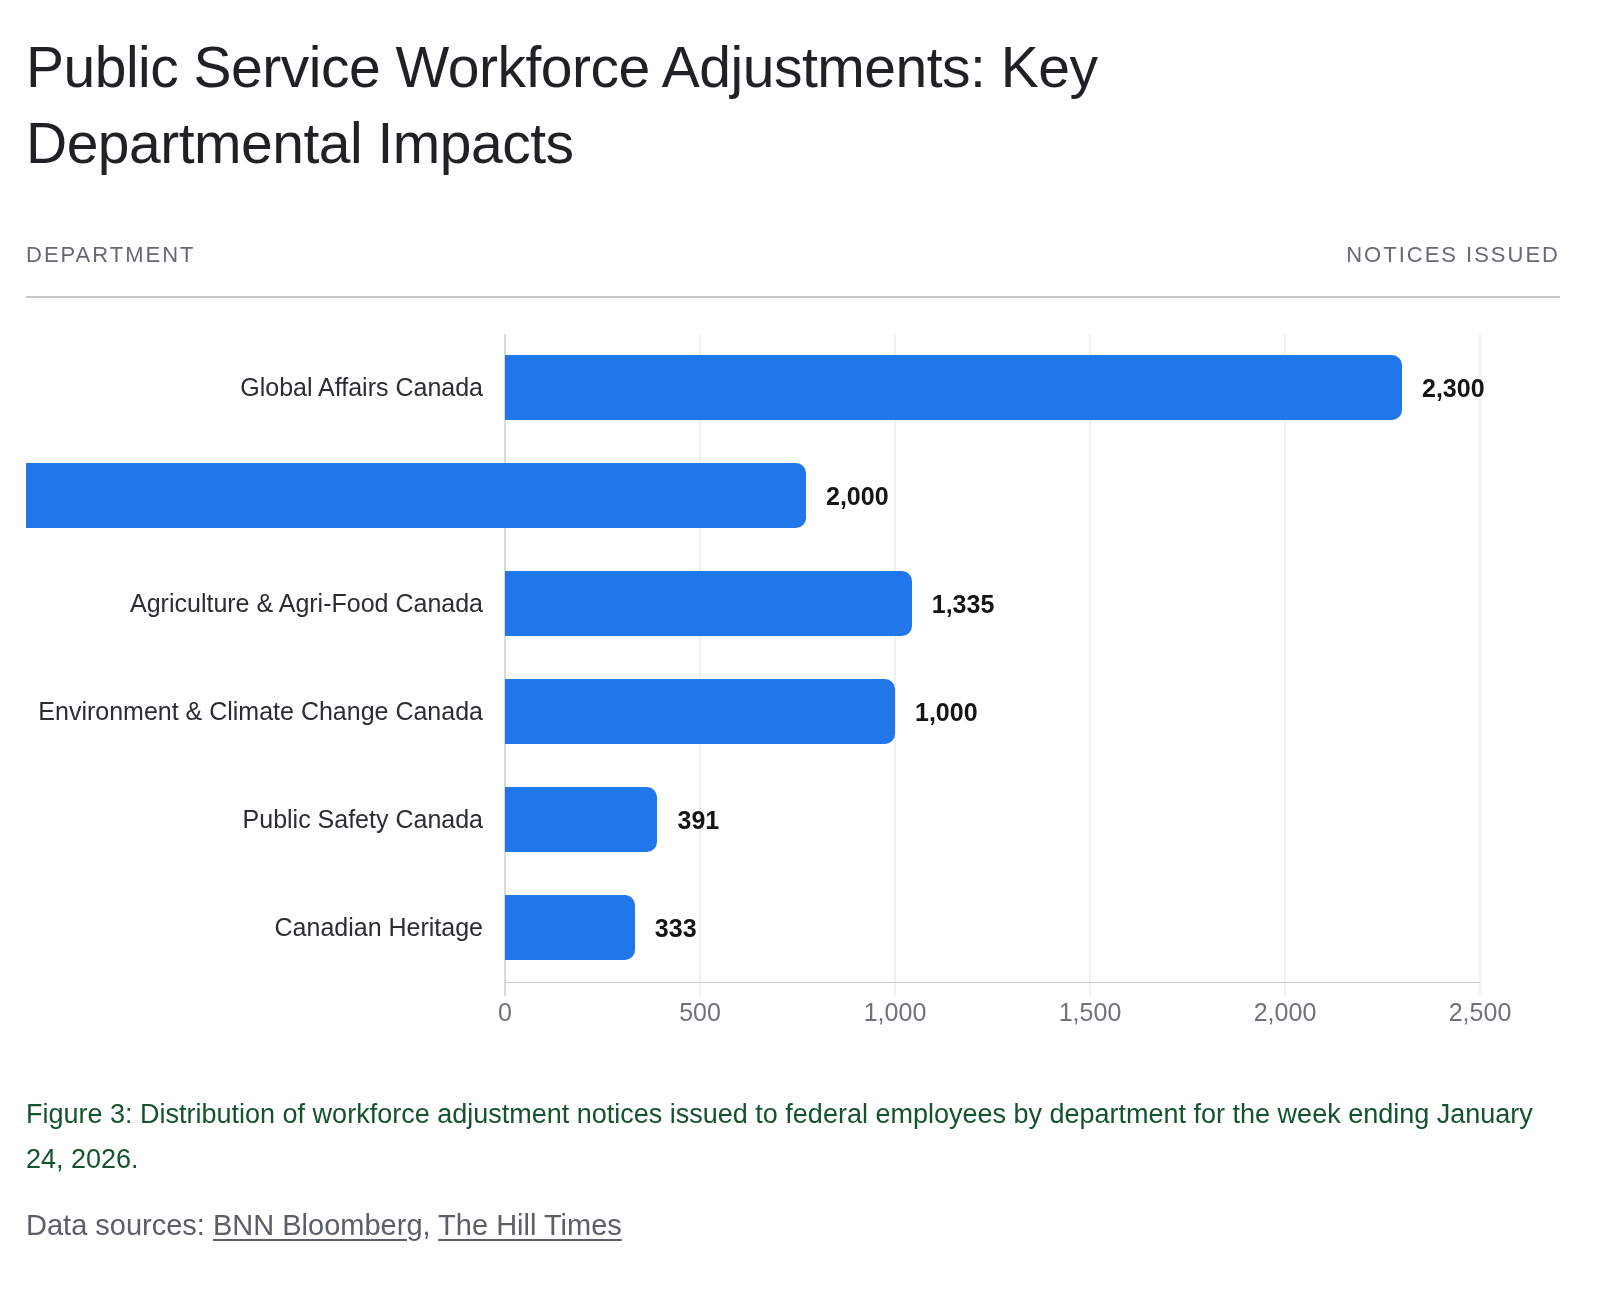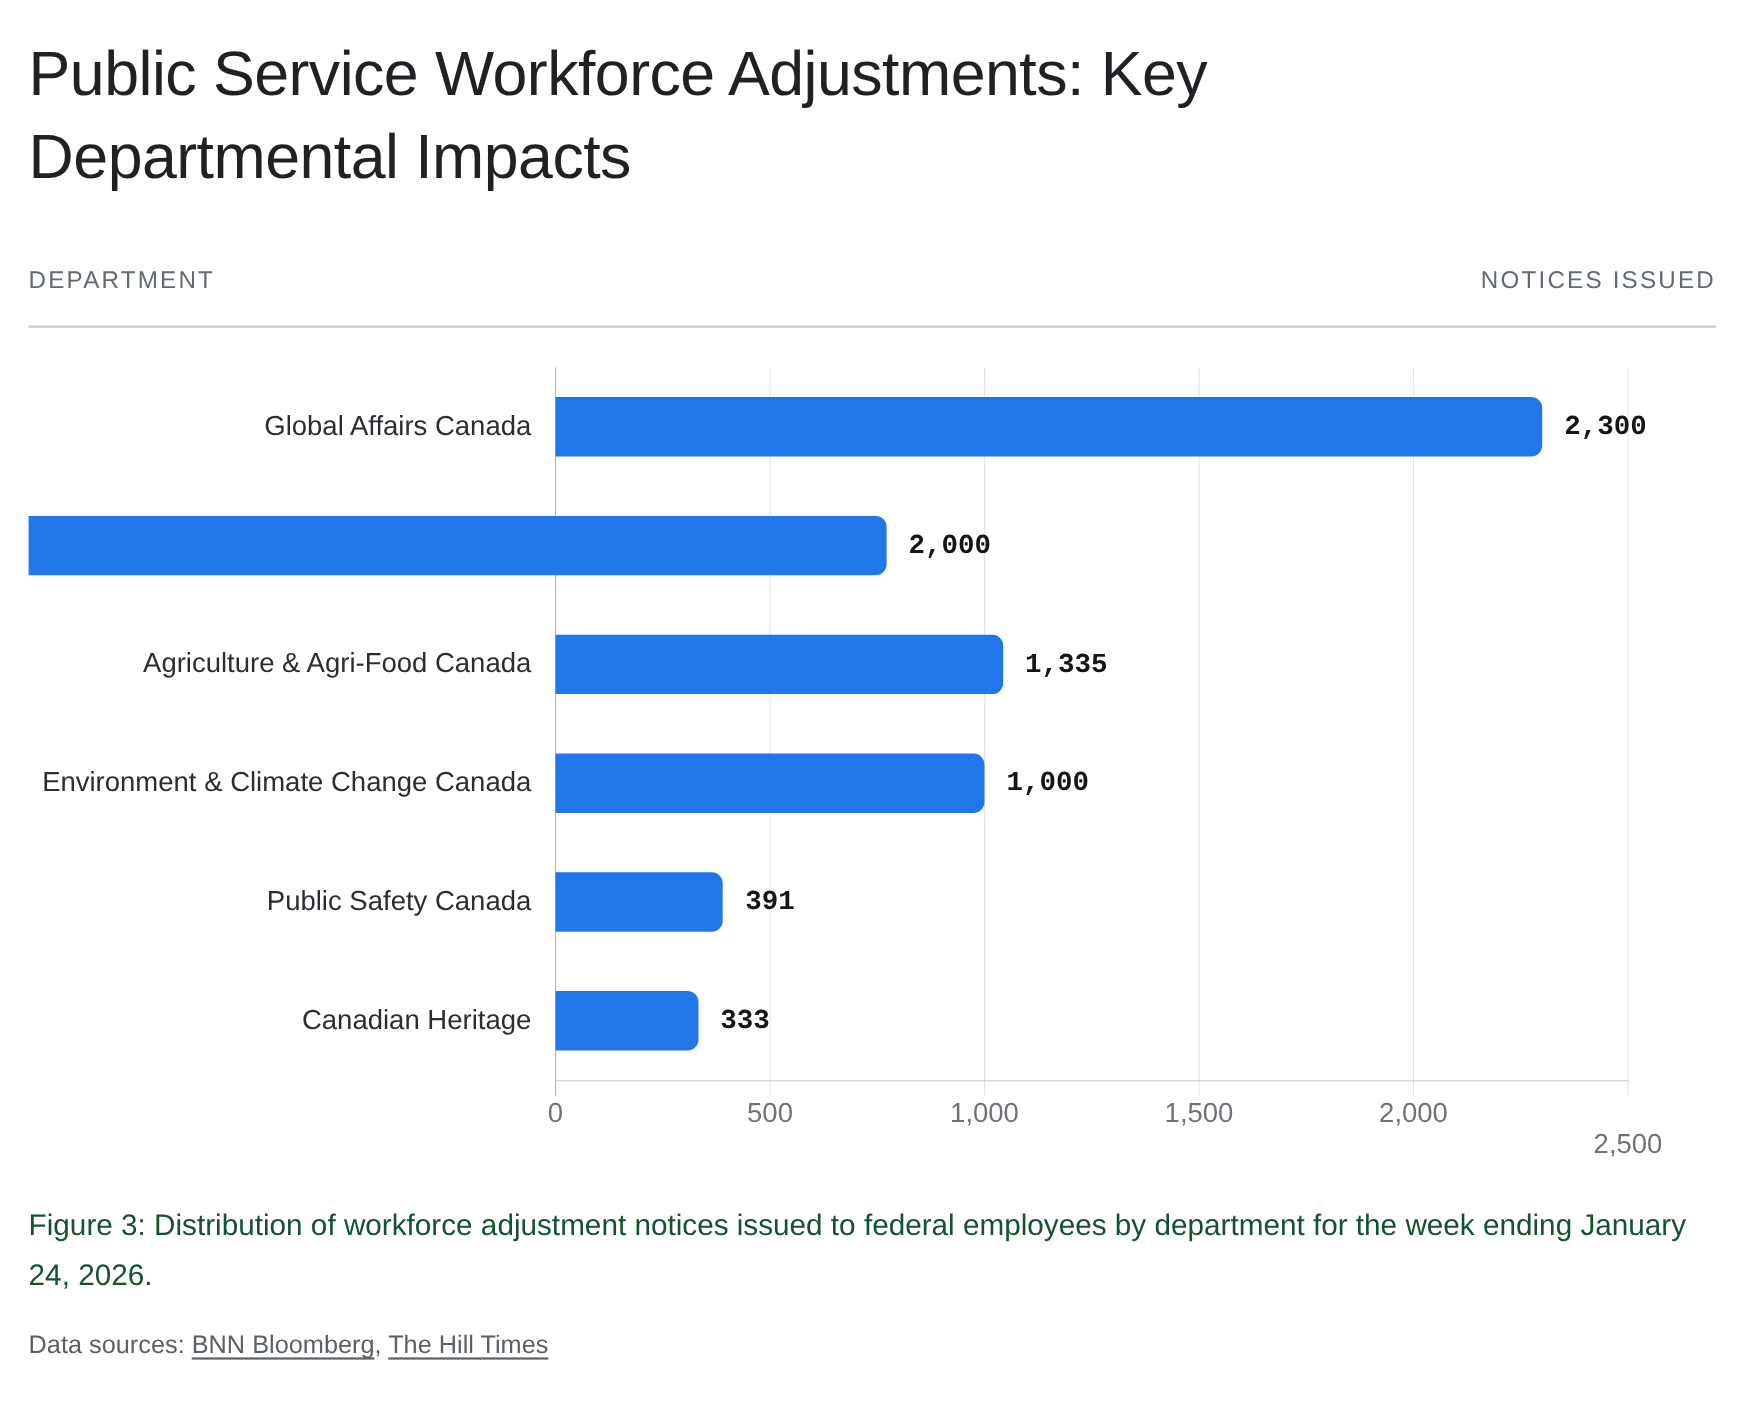--- a/index.html
+++ b/index.html
@@ -89,22 +89,21 @@
     padding-right: 22px;
     text-align: right;
     font-size: 25px;
     color: #2a2d31;
     white-space: nowrap;
   }
   .track {
     position: relative;
     flex: none;
     width: 975px;
-    height: 54px;
-    font-family: Liberation Mono, monospace;
+    height: 65px;
   }
   .bar {
     position: absolute;
     left: 0;
     top: 0;
     bottom: 0;
     border-radius: 0 10px 10px 0;
   }
   .value-label {
     position: absolute;
@@ -131,21 +130,21 @@
   }
   .caption {
     margin-top: 66px;
     max-width: 1520px;
     font-size: 27px;
     line-height: 1.68;
     color: #14532d;
   }
   .sources {
     margin-top: 16px;
-    font-size: 23px;
+    font-size: 29px;
     color: #5b6066;
   }
   .sources a {
     color: #5b6066;
     text-decoration: underline;
     text-underline-offset: 4px;
     cursor: pointer;
   }
 </style>
 </head>
@@ -214,21 +213,21 @@
             </div>
           </div>
         </div>
     </div>
     <div class="xticks" id="xticks">
         <span class="xtick" style="left: 0%;">0</span>
         <span class="xtick" style="left: 20%;">500</span>
         <span class="xtick" style="left: 40%;">1,000</span>
         <span class="xtick" style="left: 60%;">1,500</span>
         <span class="xtick" style="left: 80%;">2,000</span>
-        <span class="xtick" style="left: 100%; margin-top: 28px;">2,500</span>
+        <span class="xtick" style="left: 100%;">2,500</span>
       </div>
   </div>
 
   <p class="caption">Figure 3: Distribution of workforce adjustment notices issued to federal employees by department for the week ending January 24, 2026.</p>
 
   <p class="sources"><span id="sources-prefix">Data sources: </span><span id="source-links"><a>BNN Bloomberg</a>, <a>The Hill Times</a></span></p>
 
 </div>
 
 </body></html>

